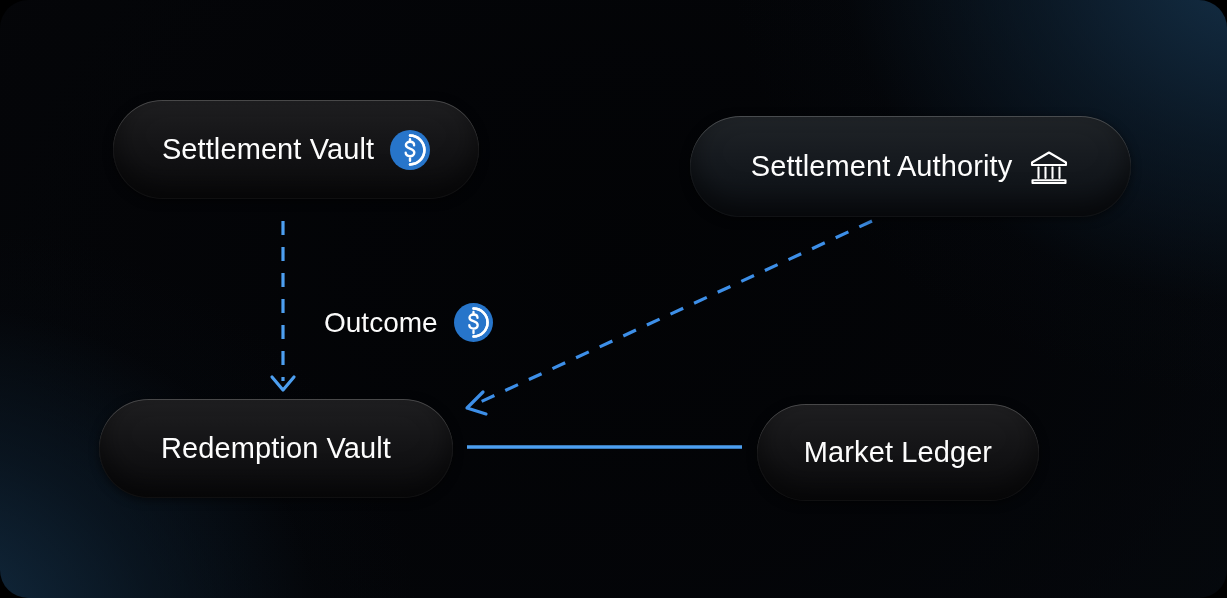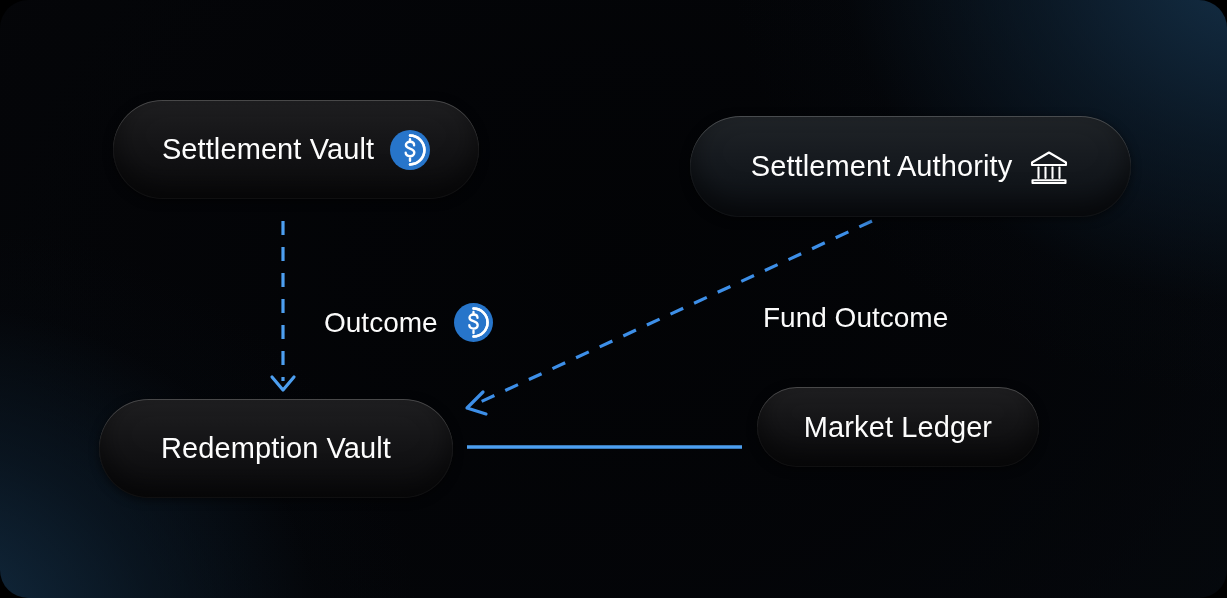--- a/index.html
+++ b/index.html
@@ -52,21 +52,21 @@
     font-weight: 400;
     letter-spacing: 0.1px;
     white-space: nowrap;
     line-height: 1;
   }
 
   #node-settlement-vault     { left: 113px; top: 100px; width: 366px; height: 99px; }
   #node-settlement-authority { left: 690px; top: 100px; width: 441px; height: 101px;
     background: linear-gradient(180deg, #202428 0%, #171b20 38%, #11151a 70%, #0d1015 100%); margin-top: 16px; }
   #node-redemption-vault     { left: 99px;  top: 399px; width: 354px; height: 99px; }
-  #node-market-ledger        { left: 757px; top: 387px; width: 282px; height: 80px; }
+  #node-market-ledger        { left: 757px; top: 404px; width: 282px; height: 97px; }
 
   
   .usdc-icon { display: block; flex: 0 0 auto; }
   .bank-icon { display: block; flex: 0 0 auto; }
 
   
   .edge-label {
     position: absolute;
     display: flex;
     align-items: center;
@@ -152,17 +152,14 @@
       <circle cx="20" cy="20" r="20" fill="#2775ca"></circle>
       <path d="M 20 5.6 A 14.4 14.4 0 0 1 20 34.4" fill="none" stroke="#ffffff" stroke-width="2.5" stroke-linecap="round"></path>
       <path d="M 20 5.6 A 14.4 14.4 0 0 0 20 34.4" fill="none" stroke="#ffffff" stroke-width="2.5" stroke-linecap="round" transform="rotate(180 20 20)"></path>
       <path d="M 20 9.2 L 20 11.6 M 20 28.4 L 20 30.8" stroke="#ffffff" stroke-width="2.4" stroke-linecap="round"></path>
       <path d="M 24.1 15.2 C 24.1 13.0 22.3 11.8 20 11.8 C 17.7 11.8 15.9 13.0 15.9 15.0
                C 15.9 17.0 17.6 17.8 20 18.6 C 22.4 19.4 24.3 20.3 24.3 22.6
                C 24.3 24.8 22.4 26.2 20 26.2 C 17.6 26.2 15.7 24.9 15.7 22.8" fill="none" stroke="#ffffff" stroke-width="2.4" stroke-linecap="round" stroke-linejoin="round"></path>
     </svg>
   </div>
 
-  <div class="edge-label" id="edge-label-fund-outcome">
-    <span>Fund Outcome</span>
-  </div>
 
 </div>
 
 </body></html>

